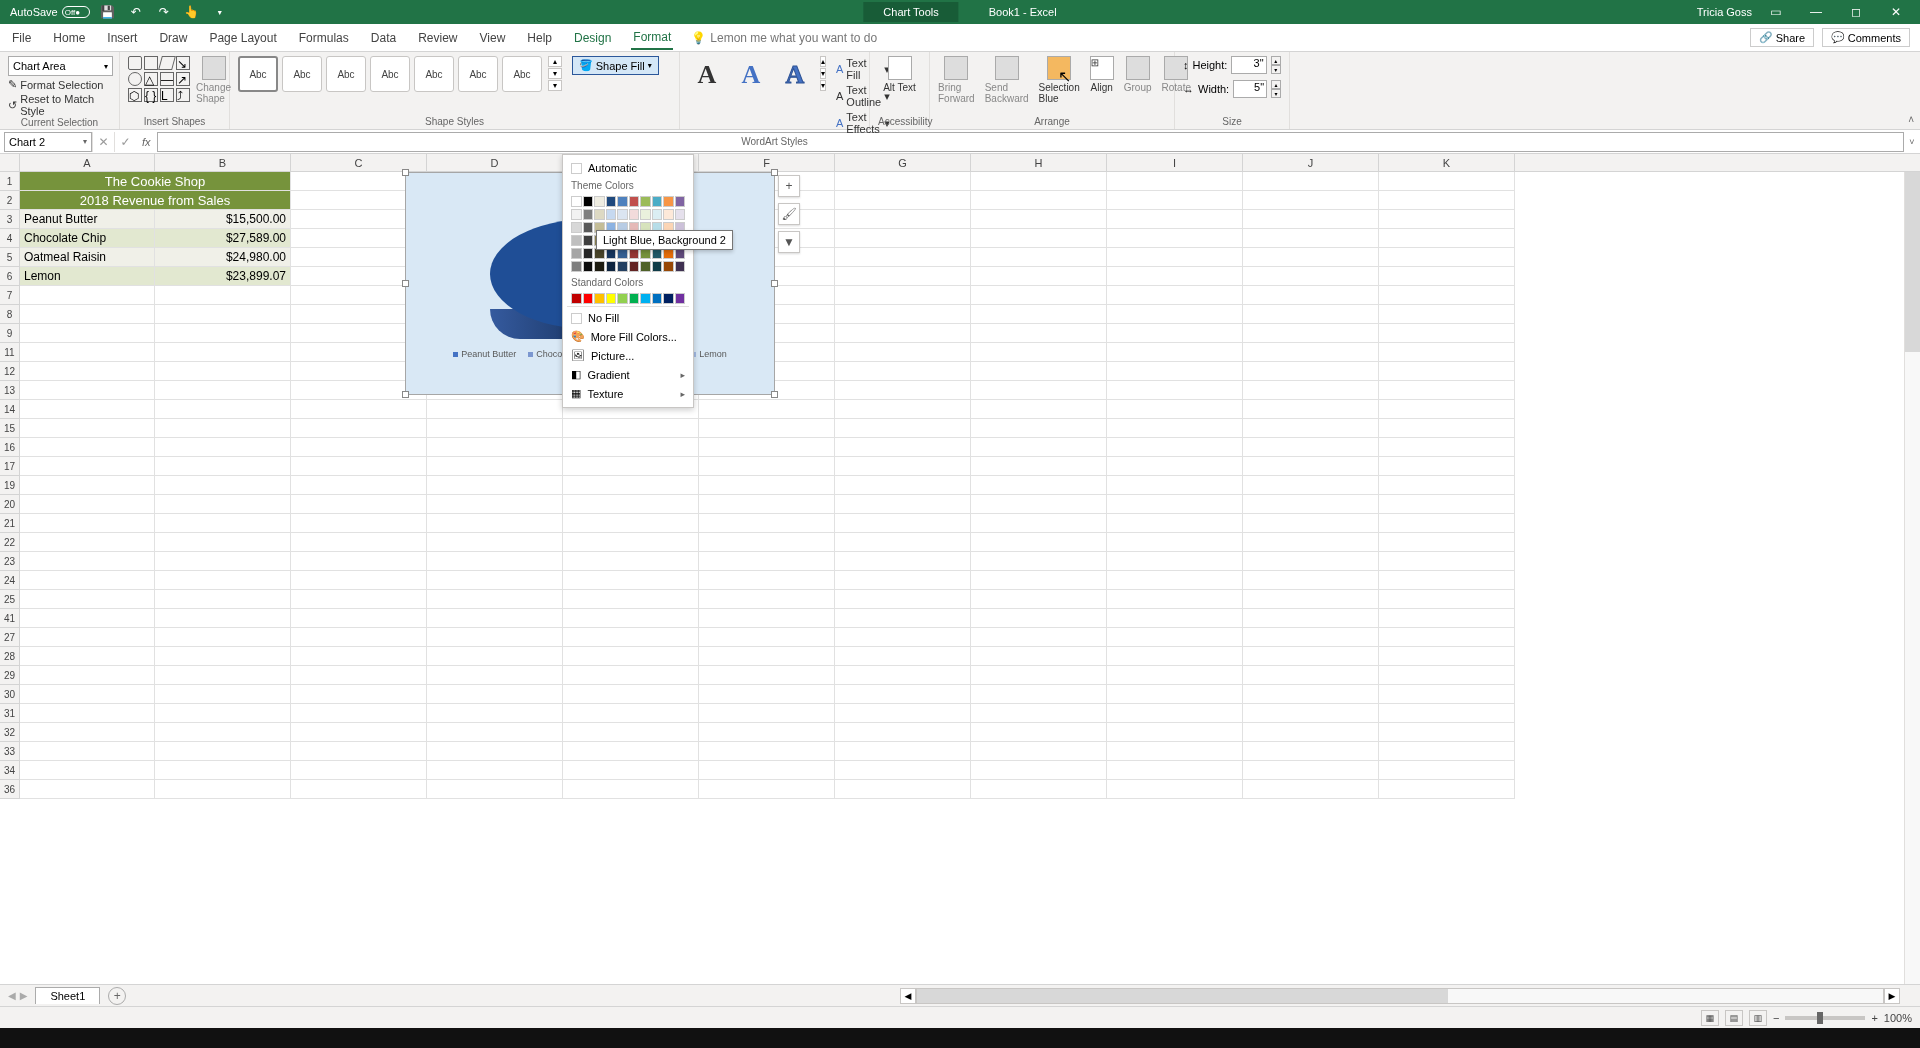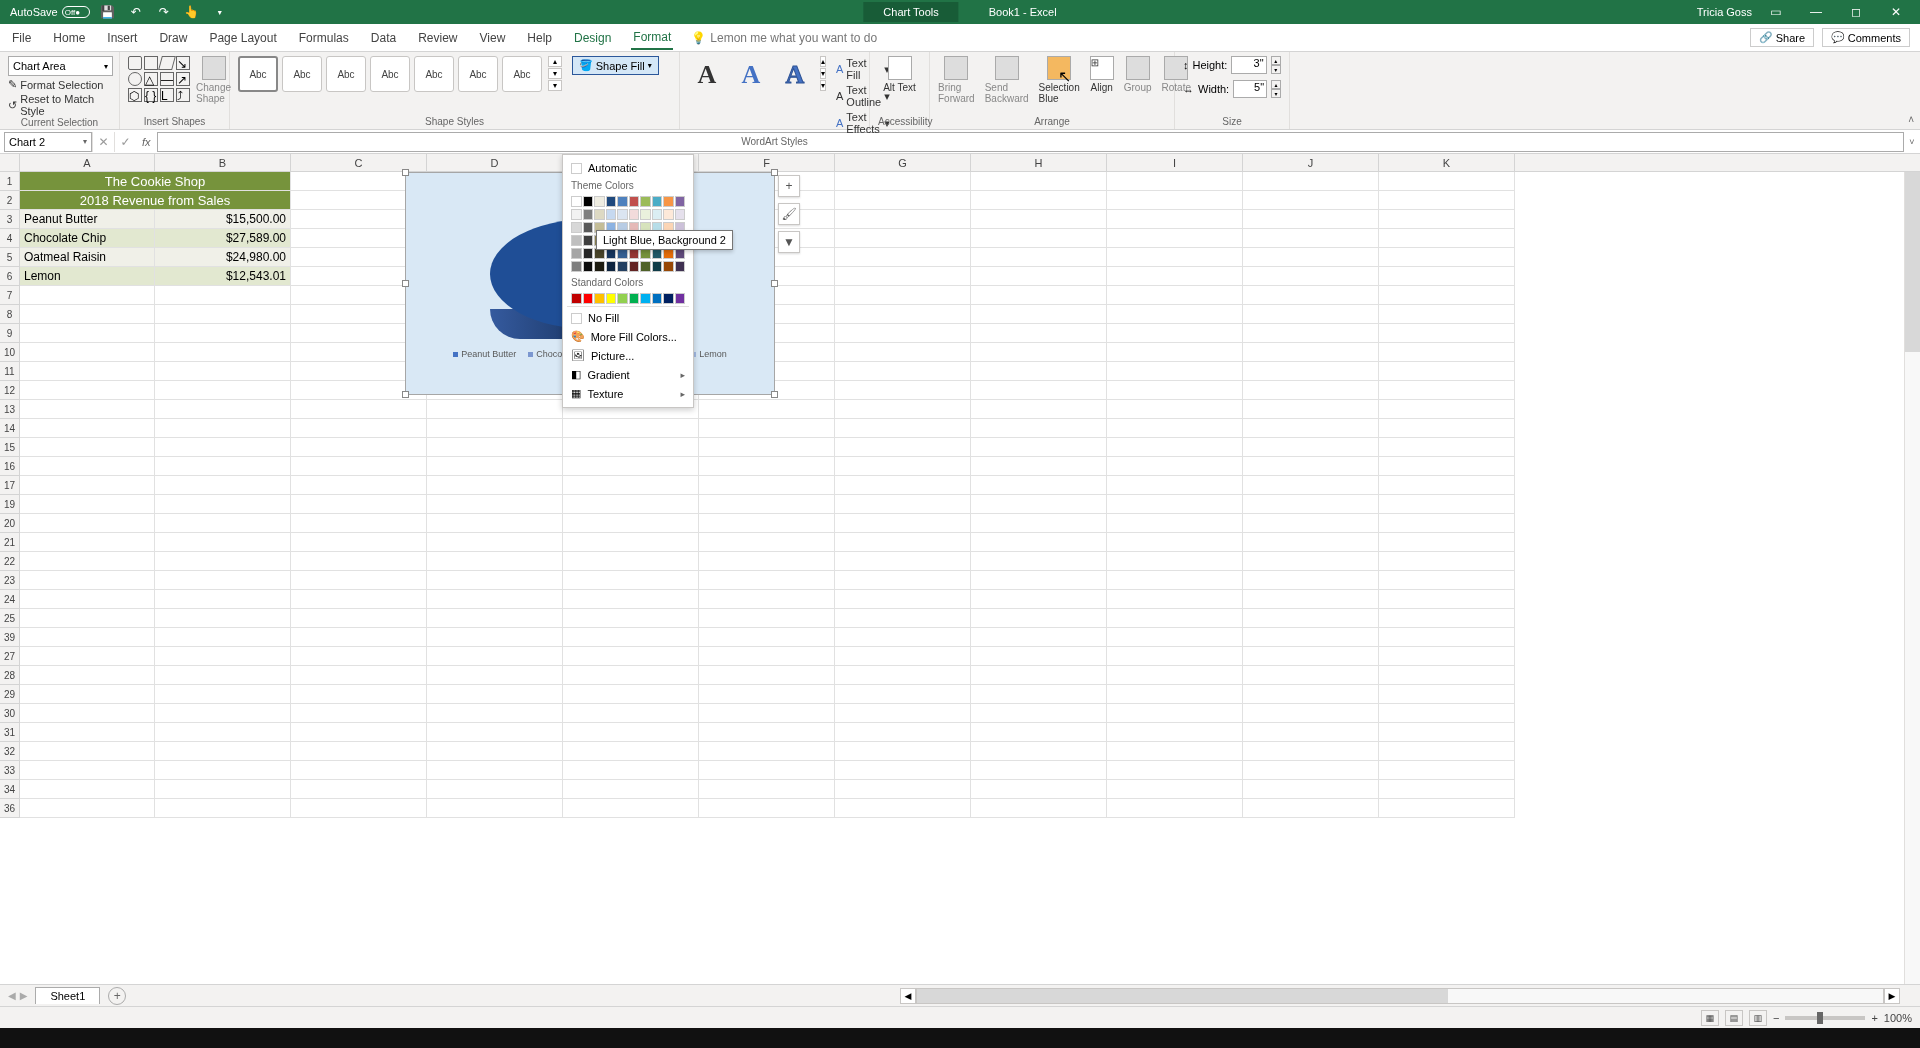--- a/index.html
+++ b/index.html
@@ -430,21 +430,21 @@
         <div class="cell" style="width: 136px;"></div>
         <div class="cell" style="width: 136px;"></div>
         <div class="cell" style="width: 136px;"></div>
         <div class="cell" style="width: 136px;"></div>
         <div class="cell" style="width: 136px;"></div>
         <div class="cell" style="width: 136px;"></div>
       </div>
       <div class="row">
         <div class="row-header">6</div>
         <div class="cell data-row-even" style="width: 135px;">Lemon</div>
-        <div class="cell money data-row-even" style="width: 136px;">$12,543.01</div>
+        <div class="cell money data-row-even" style="width: 136px;">$23,899.07</div>
         <div class="cell" style="width: 136px;"></div>
         <div class="cell" style="width: 136px;"></div>
         <div class="cell" style="width: 136px;"></div>
         <div class="cell" style="width: 136px;"></div>
         <div class="cell" style="width: 136px;"></div>
         <div class="cell" style="width: 136px;"></div>
         <div class="cell" style="width: 136px;"></div>
         <div class="cell" style="width: 136px;"></div>
         <div class="cell" style="width: 136px;"></div>
       </div>
@@ -484,34 +484,20 @@
         <div class="cell" style="width: 136px;"></div>
         <div class="cell" style="width: 136px;"></div>
         <div class="cell" style="width: 136px;"></div>
         <div class="cell" style="width: 136px;"></div>
         <div class="cell" style="width: 136px;"></div>
         <div class="cell" style="width: 136px;"></div>
         <div class="cell" style="width: 136px;"></div>
         <div class="cell" style="width: 136px;"></div>
       </div>
       <div class="row">
-        <div class="row-header">10</div>
-        <div class="cell" style="width: 135px;"></div>
-        <div class="cell" style="width: 136px;"></div>
-        <div class="cell" style="width: 136px;"></div>
-        <div class="cell" style="width: 136px;"></div>
-        <div class="cell" style="width: 136px;"></div>
-        <div class="cell" style="width: 136px;"></div>
-        <div class="cell" style="width: 136px;"></div>
-        <div class="cell" style="width: 136px;"></div>
-        <div class="cell" style="width: 136px;"></div>
-        <div class="cell" style="width: 136px;"></div>
-        <div class="cell" style="width: 136px;"></div>
-      </div>
-      <div class="row">
         <div class="row-header">11</div>
         <div class="cell" style="width: 135px;"></div>
         <div class="cell" style="width: 136px;"></div>
         <div class="cell" style="width: 136px;"></div>
         <div class="cell" style="width: 136px;"></div>
         <div class="cell" style="width: 136px;"></div>
         <div class="cell" style="width: 136px;"></div>
         <div class="cell" style="width: 136px;"></div>
         <div class="cell" style="width: 136px;"></div>
         <div class="cell" style="width: 136px;"></div>
@@ -694,21 +680,21 @@
         <div class="cell" style="width: 136px;"></div>
         <div class="cell" style="width: 136px;"></div>
         <div class="cell" style="width: 136px;"></div>
         <div class="cell" style="width: 136px;"></div>
         <div class="cell" style="width: 136px;"></div>
         <div class="cell" style="width: 136px;"></div>
         <div class="cell" style="width: 136px;"></div>
         <div class="cell" style="width: 136px;"></div>
       </div>
       <div class="row">
-        <div class="row-header">39</div>
+        <div class="row-header">41</div>
         <div class="cell" style="width: 135px;"></div>
         <div class="cell" style="width: 136px;"></div>
         <div class="cell" style="width: 136px;"></div>
         <div class="cell" style="width: 136px;"></div>
         <div class="cell" style="width: 136px;"></div>
         <div class="cell" style="width: 136px;"></div>
         <div class="cell" style="width: 136px;"></div>
         <div class="cell" style="width: 136px;"></div>
         <div class="cell" style="width: 136px;"></div>
         <div class="cell" style="width: 136px;"></div>

